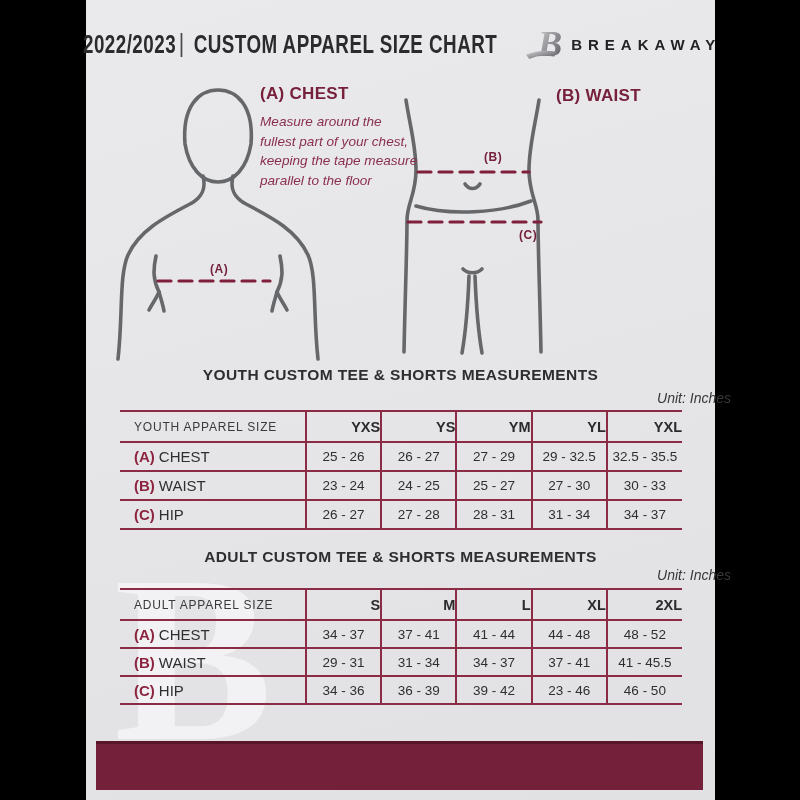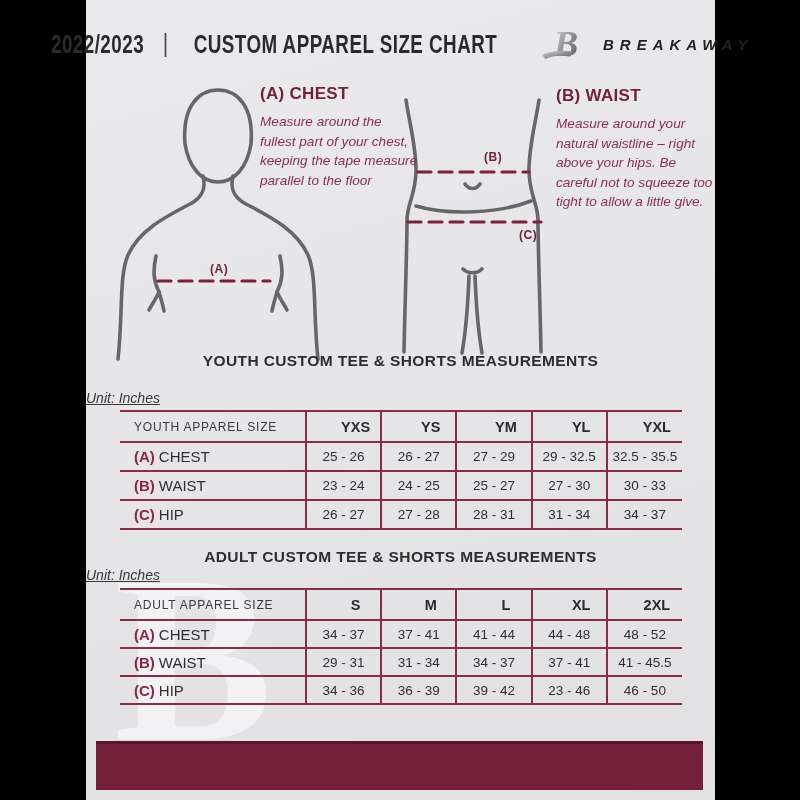--- a/index.html
+++ b/index.html
@@ -9,58 +9,58 @@
     font-family:"Liberation Sans", sans-serif;
     position:relative; overflow:hidden;
   }
   .page {
     position:absolute; left:86px; top:0; width:629px; height:800px;
     background:linear-gradient(165deg,#eaeaec 0%,#e5e5e7 55%,#e1e1e3 100%);
   }
   
   .masthead {
     position:absolute; top:24px; left:0; width:100%; height:40px;
-    display:flex; align-items:center; justify-content:center; gap:16px; z-index:3;
+    display:flex; align-items:center; justify-content:center; gap:0; z-index:3;
   }
   .condensed {
     display:inline-block; font-weight:700; font-size:20px; color:#2b2b2d;
     letter-spacing:0.5px; transform:scale(0.94,1.3); white-space:nowrap;
   }
   .pipe { font-size:21px; font-weight:400; color:#4a4a4c; transform:scaleY(1.2); }
   .logo-wrap { margin-left:14px; display:inline-flex; align-items:center; }
-  .brand { font-weight:700; font-size:15px; letter-spacing:6px; color:#222224; white-space:nowrap;font-style:italic; }
+  .brand { font-weight:700; font-size:15px; letter-spacing:6px; color:#222224; white-space:nowrap; }
   
   .fig { position:absolute; z-index:1; }
   .fig path, .fig line { fill:none; stroke:#66676a; stroke-width:3.6; stroke-linecap:round; }
   .fig .dash { stroke:#801f3c; stroke-width:3.2; stroke-dasharray:13 8; }
   .marker {
     position:absolute; z-index:2; font-weight:700; font-size:12px; color:#76203c; letter-spacing:0.5px;
   }
   .guide-block { position:absolute; z-index:2; }
   .guide-head { font-weight:700; font-size:17px; color:#76203c; letter-spacing:0.3px; margin-bottom:8px; }
   .guide-text {
     font-style:italic; font-size:13.6px; line-height:1.44; color:#8a2e4f; white-space:pre-line;
   }
   
   .section-title {
     position:absolute; left:0; width:100%; text-align:center; z-index:1;
     font-weight:700; font-size:15.5px; color:#2e2e30; letter-spacing:0.4px;
   }
   .unit-line {
-    position:absolute; left:0; width:100%; text-align:left; z-index:1;
-    font-style:italic; font-size:14px; color:#38383a;text-decoration:underline;
+    position:absolute; left:16px; width:100%; text-align:right; z-index:1;
+    font-style:italic; font-size:14px; color:#38383a;
   }
   .size-table {
     position:absolute; left:34px; width:562px; border-collapse:collapse; z-index:1;
     table-layout:fixed;
   }
   .size-table col.c0 { width:186px; }
   .size-table tr { border-top:2px solid #8c2b45; border-bottom:2px solid #8c2b45; }
   .size-table th + th, .size-table td + td { border-left:2px solid #8c2b45; }
-  .size-table th { height:31px; font-weight:700; font-size:14.5px; color:#2b2b2d; text-align:center;padding-left:24px; }
+  .size-table th { height:31px; font-weight:700; font-size:14.5px; color:#2b2b2d; text-align:right;padding-left:24px; }
   .size-table th.label-cell {
     font-weight:400; font-size:12px; letter-spacing:0.8px; color:#3a3a3c; text-align:left; padding-left:14px;margin-top:24px;
   }
   .size-table td { height:29px; font-size:13.5px; color:#2f2f31; text-align:center; }
   .size-table td.label-cell { text-align:left; padding-left:14px; font-size:15px; }
   .size-table .pfx { font-weight:700; color:#8c2440; margin-right:4px; }
   .adult td { height:28px; }
   
   .watermark {
     position:absolute; left:28px; top:540px; z-index:0;
@@ -126,26 +126,25 @@
   </svg>
   <span class="marker" style="left:398px; top:150px;">(B)</span>
   <span class="marker" style="left:433px; top:228px;">(C)</span>
 
   <div class="guide-block" style="left:174px; top:84px; width:160px;">
     <div class="guide-head">(A) CHEST</div>
     <div class="guide-text">Measure around the fullest part of your chest, keeping the tape measure parallel to the floor</div>
   </div>
   <div class="guide-block" style="left:470px; top:86px; width:158px;">
     <div class="guide-head">(B) WAIST</div>
-    <div class="guide-text">Measure around your natural waistline – right above your hips. Be careful not to squeeze too tight to allow a little give.</div>
   </div>
   <div class="guide-block" style="left:470px; top:220px; width:160px;">
   </div>
 
-  <div class="section-title" style="top:352px;text-align:center;">YOUTH CUSTOM TEE &amp; SHORTS MEASUREMENTS</div>
+  <div class="section-title" style="top:366px;text-align:center;">YOUTH CUSTOM TEE &amp; SHORTS MEASUREMENTS</div>
   <div class="unit-line" style="top:390px;">Unit: Inches</div>
 
   <table class="size-table youth" style="top:410px;">
     <colgroup>
         <col class="c0">
         <col>
         <col>
         <col>
         <col>
         <col>

